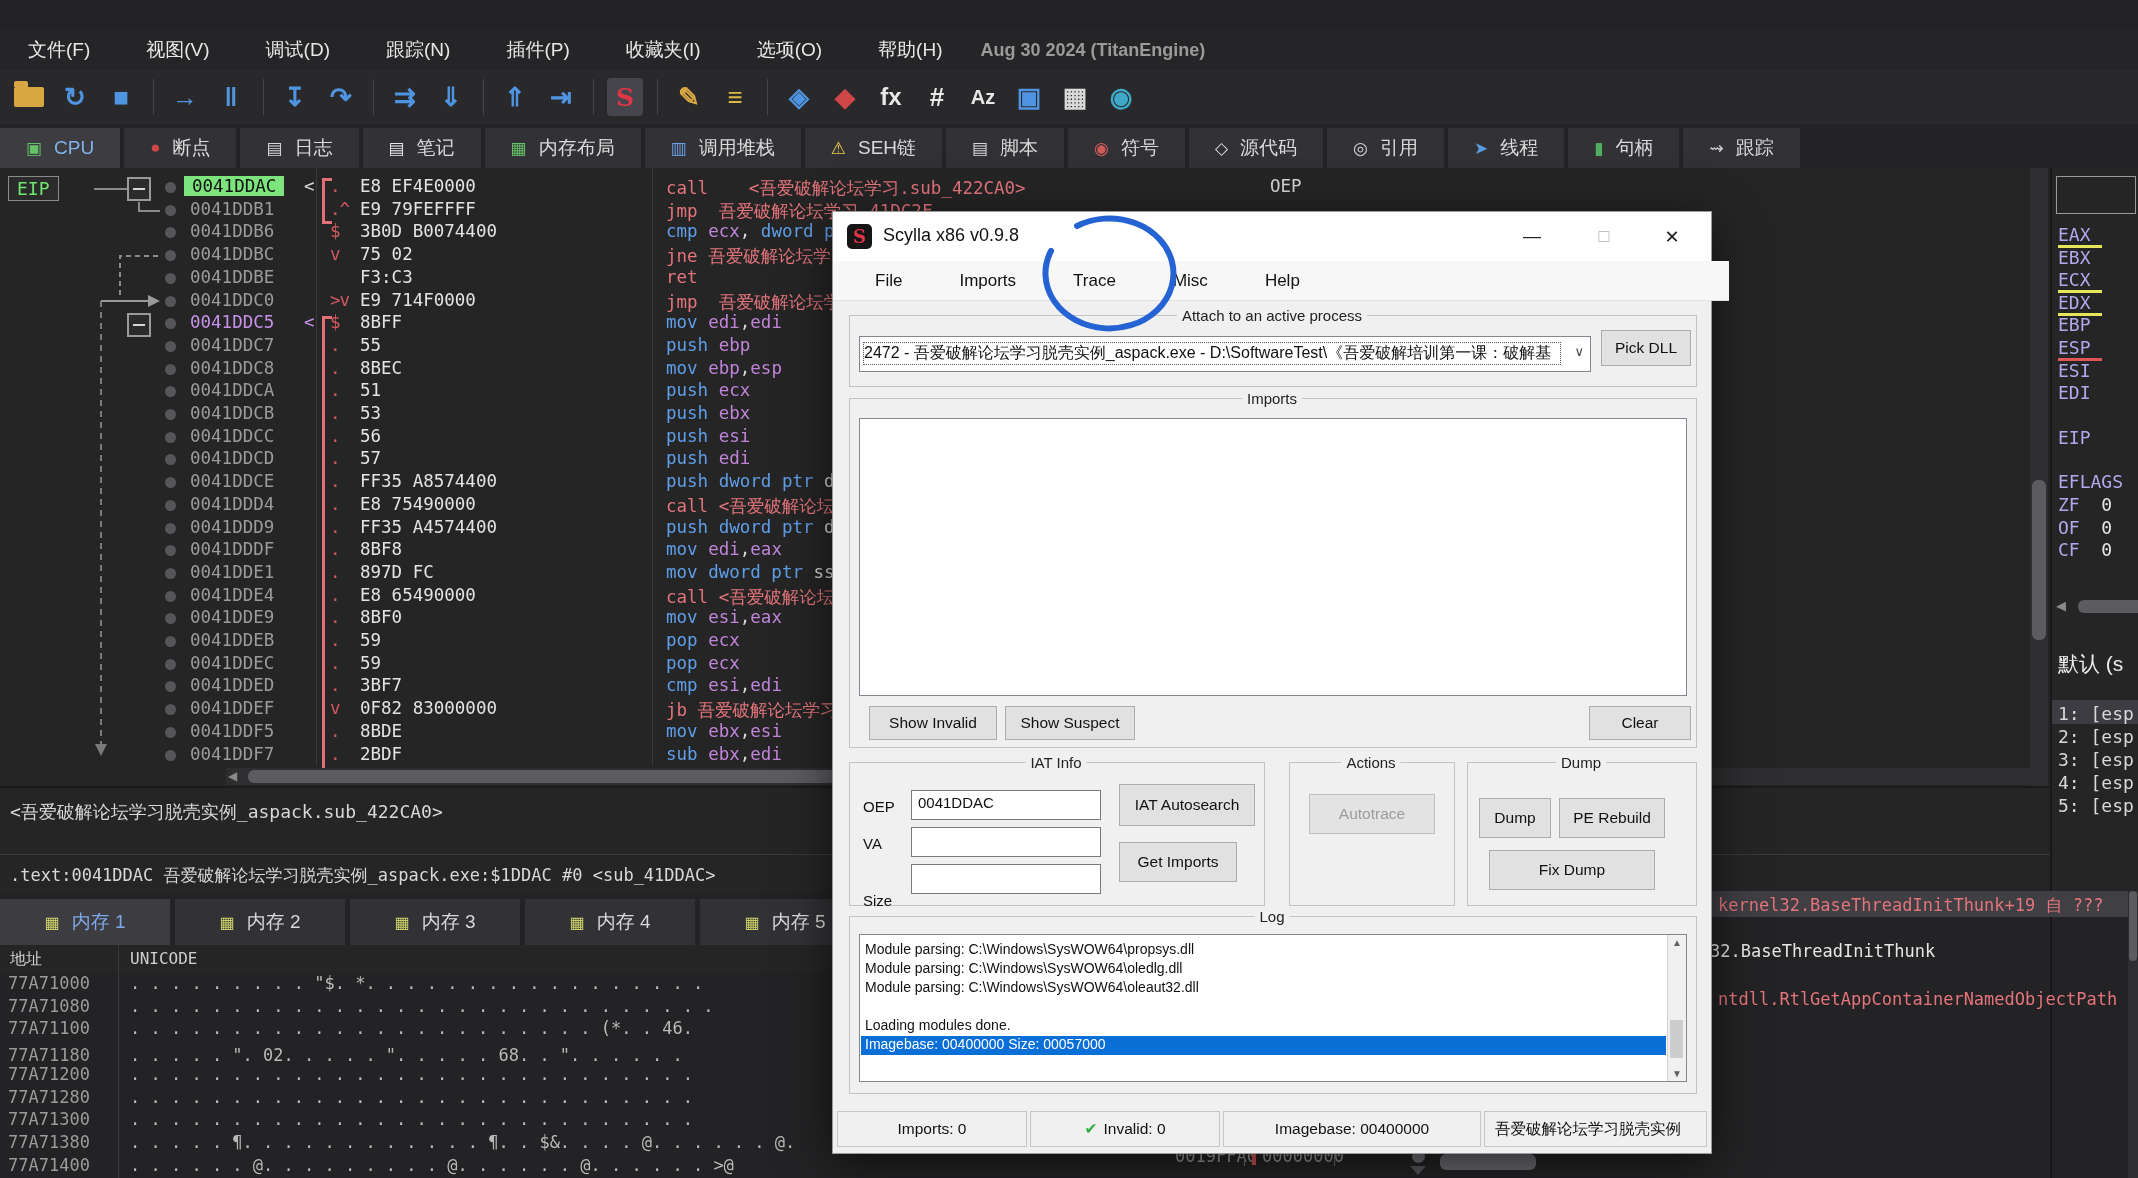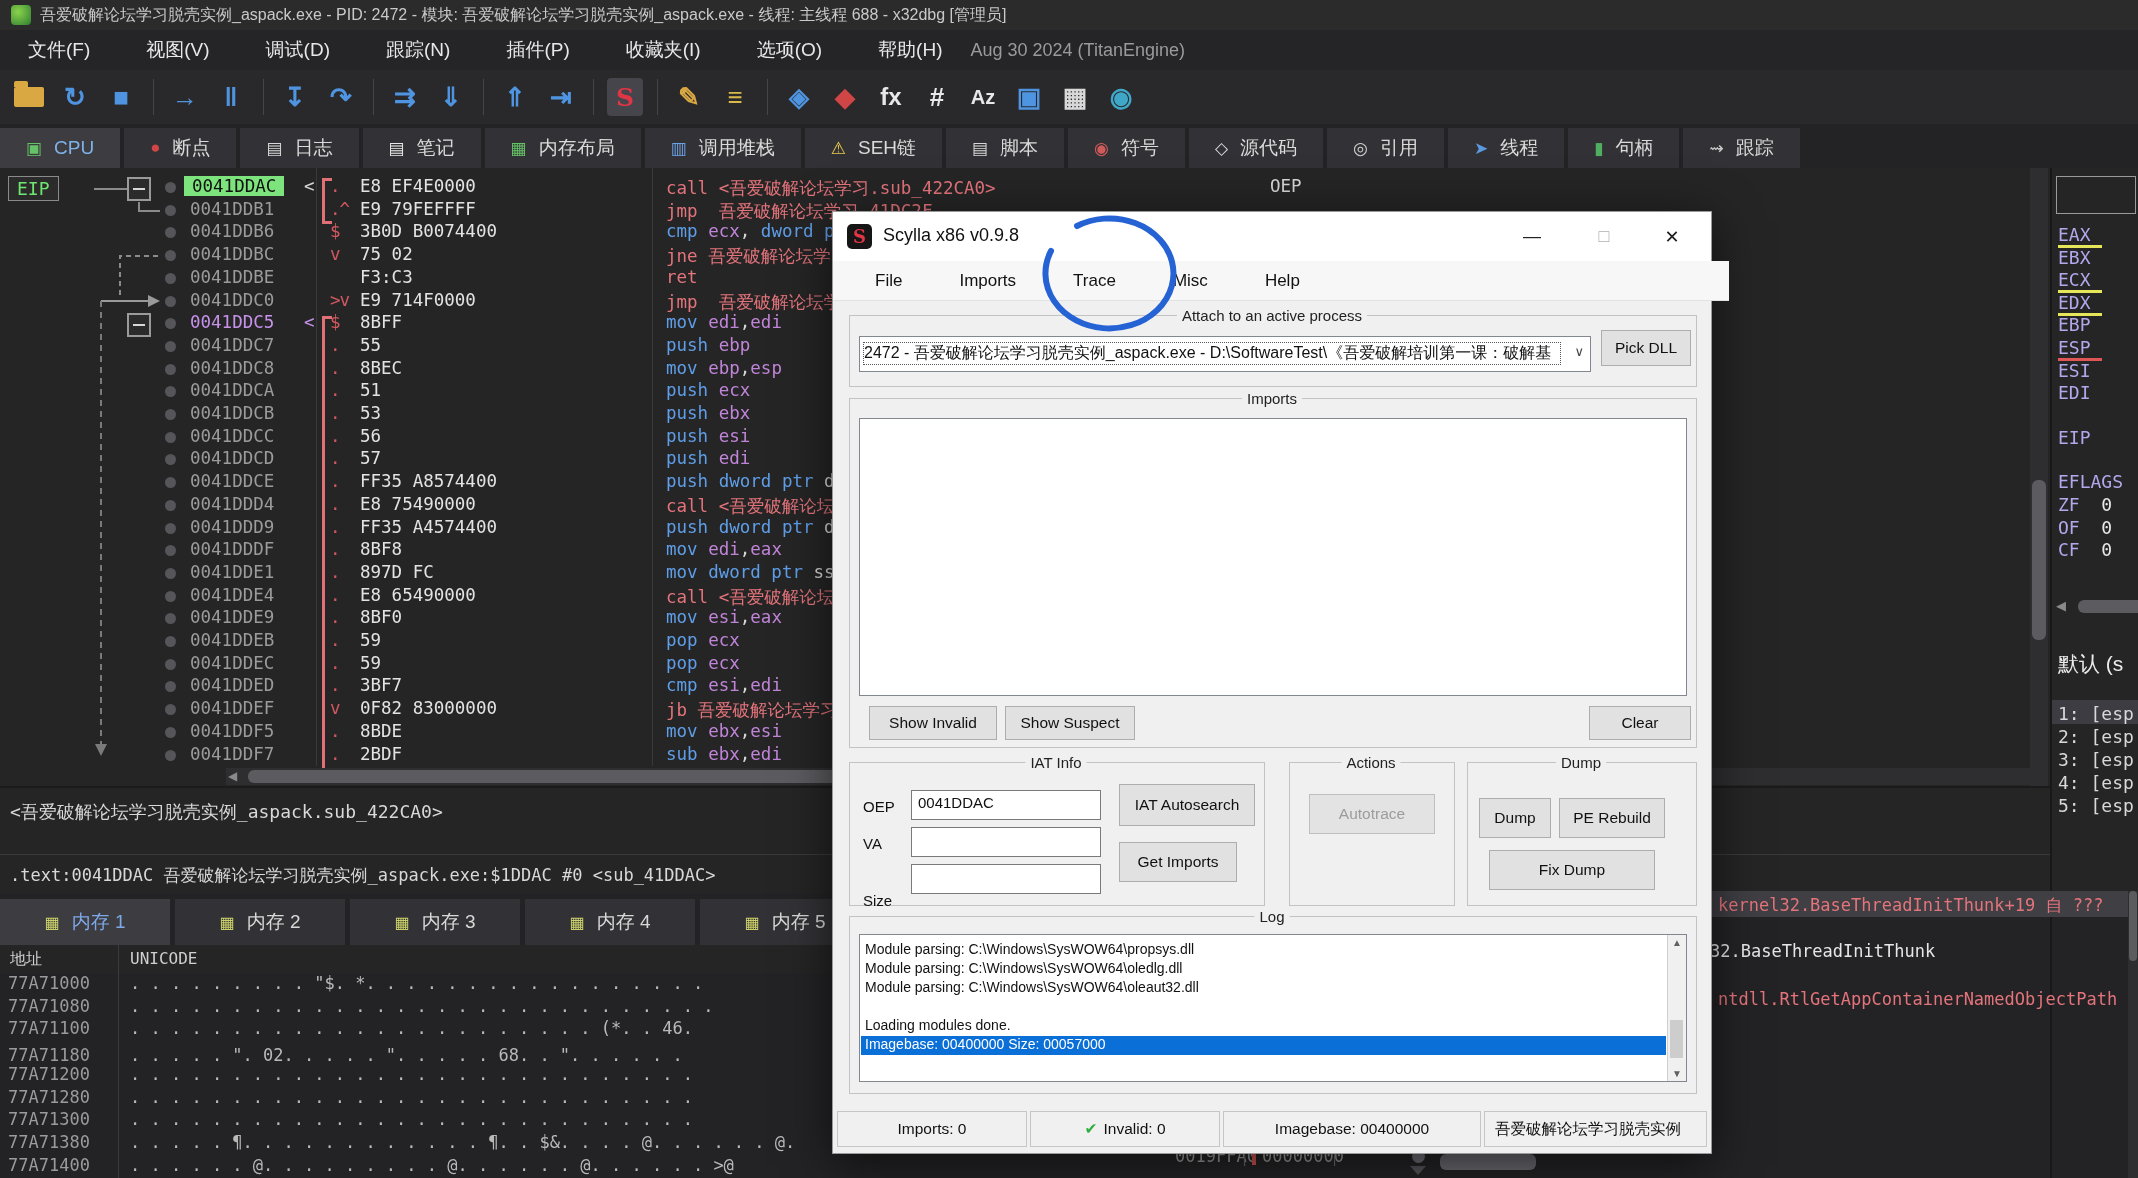--- a/index.html
+++ b/index.html
@@ -8,21 +8,21 @@
   .abs{position:absolute;}
   .mono{font-family:"DejaVu Sans Mono",monospace;}
   .nowrap{white-space:pre;}
   
   #titlebar{left:0;top:0;width:2138px;height:30px;background:#2b2b2c;color:#c9c9c9;font-size:16px;}
   #titlebar .ttext{position:absolute;left:40px;top:5px;white-space:pre;}
   #appicon{left:11px;top:5px;width:20px;height:20px;border-radius:4px;
            background:radial-gradient(circle at 35% 35%,#8bd34b,#2e7d32);}
   #menubar{left:0;top:30px;width:2138px;height:40px;background:#252527;color:#e8e8e8;font-size:19px;display:flex;align-items:center;}
   #menubar .mitem{padding:0 28px;cursor:default;}
-  #menubar .mnote{color:#9a9a9a;font-size:18px;white-space:pre;}
+  #menubar .mnote{color:#9a9a9a;margin-left:10px;font-size:18px;white-space:pre;font-weight:bold;}
   #toolbar{left:0;top:70px;width:2138px;height:54px;background:#29292b;border-bottom:1px solid #1e1e1f;
            display:flex;align-items:center;padding-left:6px;}
   .tbtn{width:46px;height:44px;display:flex;align-items:center;justify-content:center;font-size:26px;font-weight:bold;}
   .tsep{width:9px;height:36px;border-right:1px solid #454548;margin-right:8px;}
   .tfolder{width:30px;height:20px;background:#d9a843;border-radius:2px;position:relative;}
   .tfolder:before{content:"";position:absolute;left:0;top:-6px;width:14px;height:6px;background:#d9a843;border-radius:2px 2px 0 0;}
   .tscylla{width:36px;height:38px;background:#45454b;border-radius:4px;display:flex;align-items:center;justify-content:center;
            color:#e03545;font-family:"DejaVu Serif",serif;font-weight:bold;font-size:25px;}
   #tabbar{left:0;top:124px;width:2138px;height:44px;background:#232325;display:flex;align-items:flex-end;}
   .tab{height:40px;margin-right:4px;background:#323236;color:#dadada;font-size:19px;display:flex;align-items:center;
@@ -97,24 +97,20 @@
   .logrow.sel{background:#0a6fd6;color:#fff;}
   #sc-circle{position:absolute;left:0;top:0;width:878px;height:941px;pointer-events:none;}
   
   .frag{color:#9b9b9b;font-size:17px;}
 </style>
 </head>
 <body>
 
 <div id="root">
 
-  <div id="titlebar" class="abs">
-    <div id="appicon" class="abs"></div>
-    <span class="ttext">吾爱破解论坛学习脱壳实例_aspack.exe - PID: 2472 - 模块: 吾爱破解论坛学习脱壳实例_aspack.exe - 线程: 主线程 688 - x32dbg [管理员]</span>
-  </div>
 
   <div id="menubar" class="abs">
       <div class="mitem">文件(F)</div>
       <div class="mitem">视图(V)</div>
       <div class="mitem">调试(D)</div>
       <div class="mitem">跟踪(N)</div>
       <div class="mitem">插件(P)</div>
       <div class="mitem">收藏夹(I)</div>
       <div class="mitem">选项(O)</div>
       <div class="mitem">帮助(H)</div>
@@ -232,21 +228,21 @@
       <line x1="133" y1="157" x2="145" y2="157" stroke="#d8d8d8" stroke-width="2"></line>
     </svg>
     <div id="eipbox" class="abs mono">EIP</div>
     <div id="asmrows" class="abs" style="left:0;top:0;width:2050px;height:618px;">
         <div class="asmrow mono" style="top: 8px;">
           <div class="dot"></div>
           <div class="addr eip">0041DDAC</div>
           <div class="suffix">&lt;</div>
           <div class="marker">.</div>
           <div class="bytes nowrap">E8 EF4E0000</div>
-          <div class="ins nowrap"><span style="color: rgb(228, 116, 123);">call </span><span style="color: rgb(228, 116, 123);">&lt;吾爱破解论坛学习.sub_422CA0&gt;</span></div>
+          <div class="ins nowrap"><span style="color: rgb(228, 116, 123);">call </span><span style="color: rgb(228, 116, 123); margin-left: 30px;">&lt;吾爱破解论坛学习.sub_422CA0&gt;</span></div>
           <div class="cmt">OEP</div>
         </div>
         <div class="asmrow mono" style="top: 30.7px;">
           <div class="dot"></div>
           <div class="addr">0041DDB1</div>
           <div class="marker">.^</div>
           <div class="bytes nowrap">E9 79FEFFFF</div>
           <div class="ins nowrap"><span style="color: rgb(228, 116, 123);">jmp  </span><span style="color: rgb(228, 116, 123);">吾爱破解论坛学习.41DC2F</span></div>
         </div>
         <div class="asmrow mono" style="top: 53.4px;">

